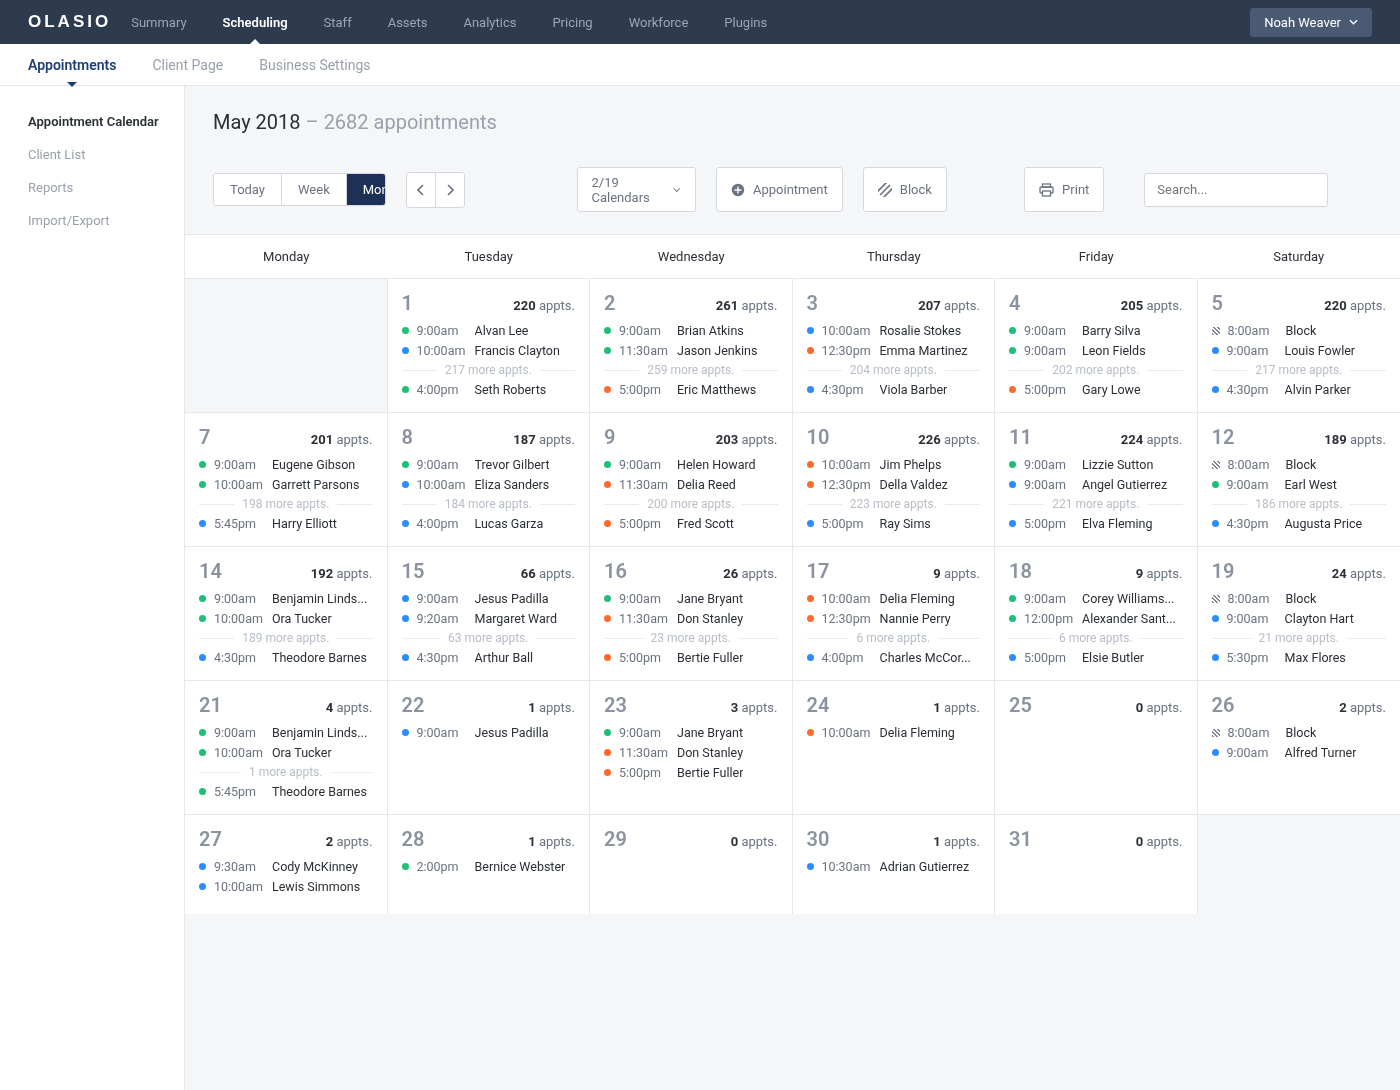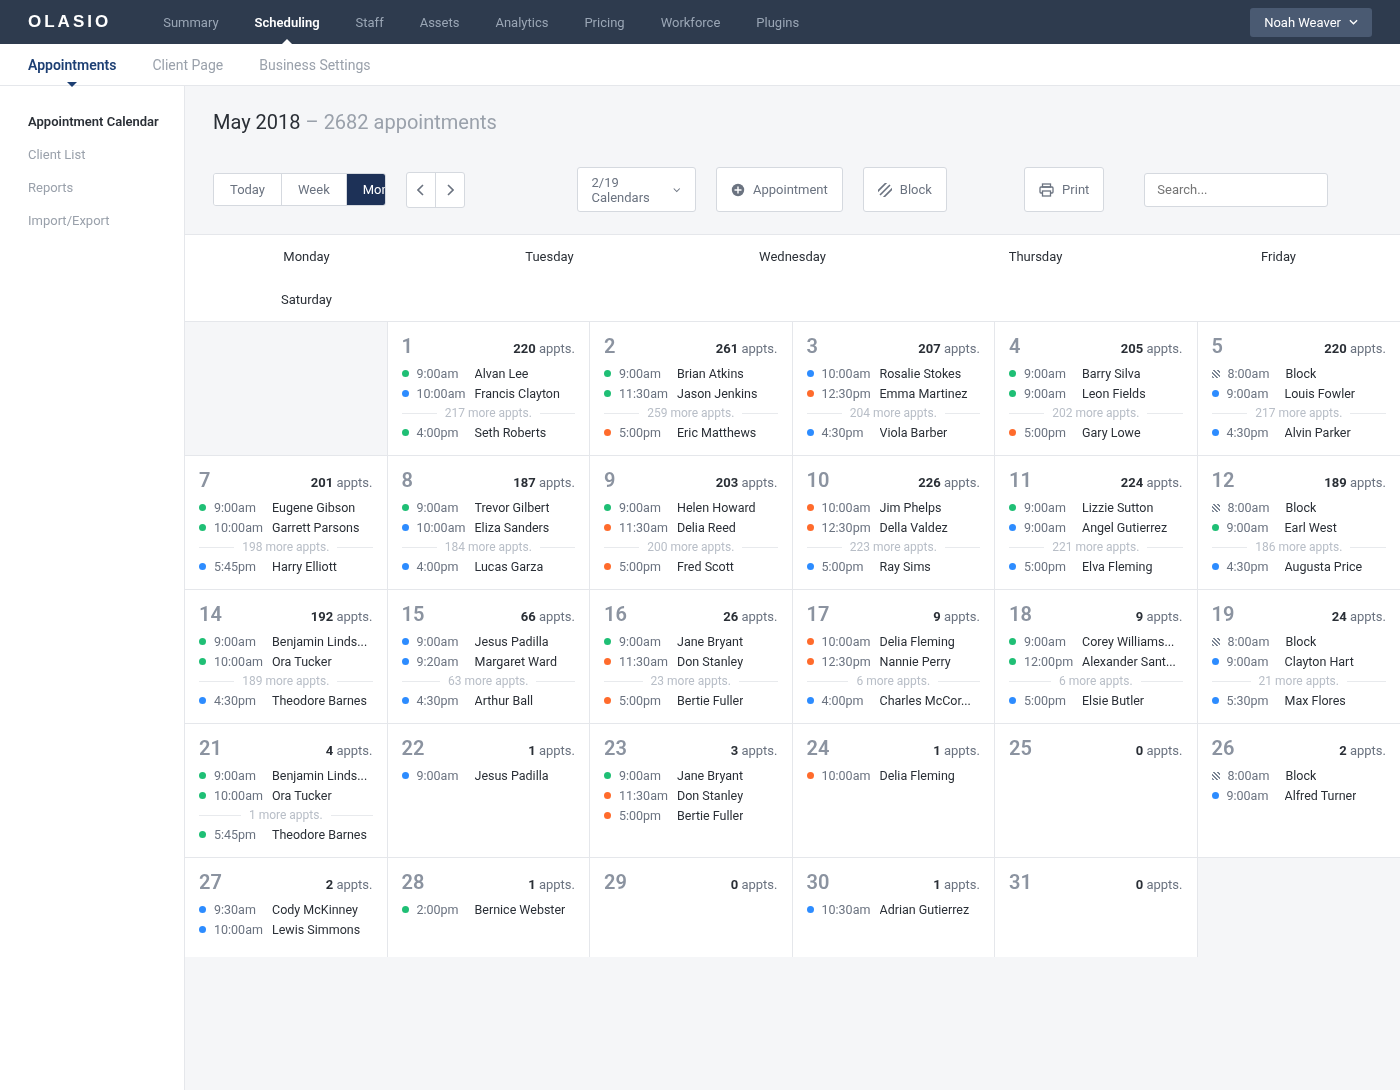--- a/index.html
+++ b/index.html
@@ -13,21 +13,21 @@
     --bg:#f5f6f8;
     --green:#1fbf75;
     --blue:#2d8cff;
     --orange:#ff6b2c;
     --hatch:#7b8594;
   }
   *{box-sizing:border-box;font-family:-apple-system,BlinkMacSystemFont,'Segoe UI',Roboto,Helvetica,Arial,sans-serif;}
   body{margin:0;background:#fff;color:var(--text-dark);font-size:13px;}
   
   .topnav{background:var(--navy);height:44px;display:flex;align-items:center;padding:0 28px;}
-  .logo{color:#fff;font-weight:800;letter-spacing:3px;font-size:17px;margin-right:52px;font-family:Arial,sans-serif;}
+  .logo{color:#fff;font-weight:800;letter-spacing:3px;font-size:17px;margin-right:20px;font-family:Arial,sans-serif;}
   .nav-item{color:#9aa6b5;font-size:13px;margin-right:36px;cursor:pointer;position:relative;height:44px;display:flex;align-items:center;}
   .nav-item.active{color:#fff;font-weight:600;}
   .nav-item.active::after{content:'';position:absolute;bottom:-1px;left:50%;transform:translateX(-50%);width:0;height:0;border-left:6px solid transparent;border-right:6px solid transparent;border-bottom:6px solid #fff;}
   .spacer{flex:1;}
   .user-btn{background:#4a5a72;color:#fff;padding:7px 14px;border-radius:3px;font-size:13px;display:flex;align-items:center;gap:8px;cursor:pointer;margin-left:16px;}
   
   .subtabs{height:42px;border-bottom:1px solid var(--border);display:flex;align-items:center;padding:0 28px;background:#fff;}
   .subtab{font-size:14px;color:var(--text-light);margin-right:36px;cursor:pointer;height:42px;display:flex;align-items:center;position:relative;}
   .subtab.active{color:var(--accent);font-weight:600;}
   .subtab.active::after{content:'';position:absolute;bottom:-1px;left:50%;transform:translateX(-50%);width:0;height:0;border-left:5px solid transparent;border-right:5px solid transparent;border-top:5px solid var(--accent);}
@@ -48,21 +48,21 @@
   .btn-group .seg.active{background:#1d3157;color:#fff;}
   .nav-arrows{display:inline-flex;border:1px solid #d5d9df;border-radius:3px;overflow:hidden;background:#fff;}
   .nav-arrows .ar{width:34px;height:34px;display:flex;align-items:center;justify-content:center;cursor:pointer;color:var(--text-med);border-right:1px solid #d5d9df;}
   .nav-arrows .ar:last-child{border-right:none;}
   .tbgap{width:84px;}
   .obtn{border:1px solid #d5d9df;border-radius:3px;background:#fff;padding:8px 14px;font-size:13px;color:var(--text-med);cursor:pointer;display:inline-flex;align-items:center;gap:8px;height:45px;}
   .search{border:1px solid #d5d9df;border-radius:3px;background:#fff;display:flex;align-items:center;height:34px;width:184px;padding:0 10px;}
   .search input{border:none;outline:none;font-size:13px;flex:1;color:var(--text-med);background:transparent;}
   
   .calwrap{background:#fff;margin:0 0 0 0;}
-  .dow{display:grid;grid-template-columns:repeat(5,1fr);background:#fff;border-top:1px solid var(--border);}
+  .dow{display:grid;grid-template-columns:repeat(6,1fr);background:#fff;border-top:1px solid var(--border);}
   .dow div{text-align:center;padding:14px 0;font-size:13px;color:var(--text-dark);font-weight:400;}
   .grid{display:grid;grid-template-columns:repeat(6,1fr);}
   .cell{border-top:1px solid var(--border);border-right:1px solid var(--border);padding:12px 14px 10px 14px;min-height:100px;background:#fff;position:relative;}
   .cell:nth-child(6n){border-right:none;}
   .cell.blank{background:var(--bg);}
   .cell .hdr{display:flex;align-items:baseline;justify-content:space-between;margin-bottom:8px;}
   .cell .dn{font-size:20px;color:#8b93a0;font-weight:600;}
   .cell .cnt{font-size:13px;}
   .cell .cnt b{font-weight:700;color:var(--text-dark);}
   .cell .cnt span{color:var(--text-med);font-weight:400;}

